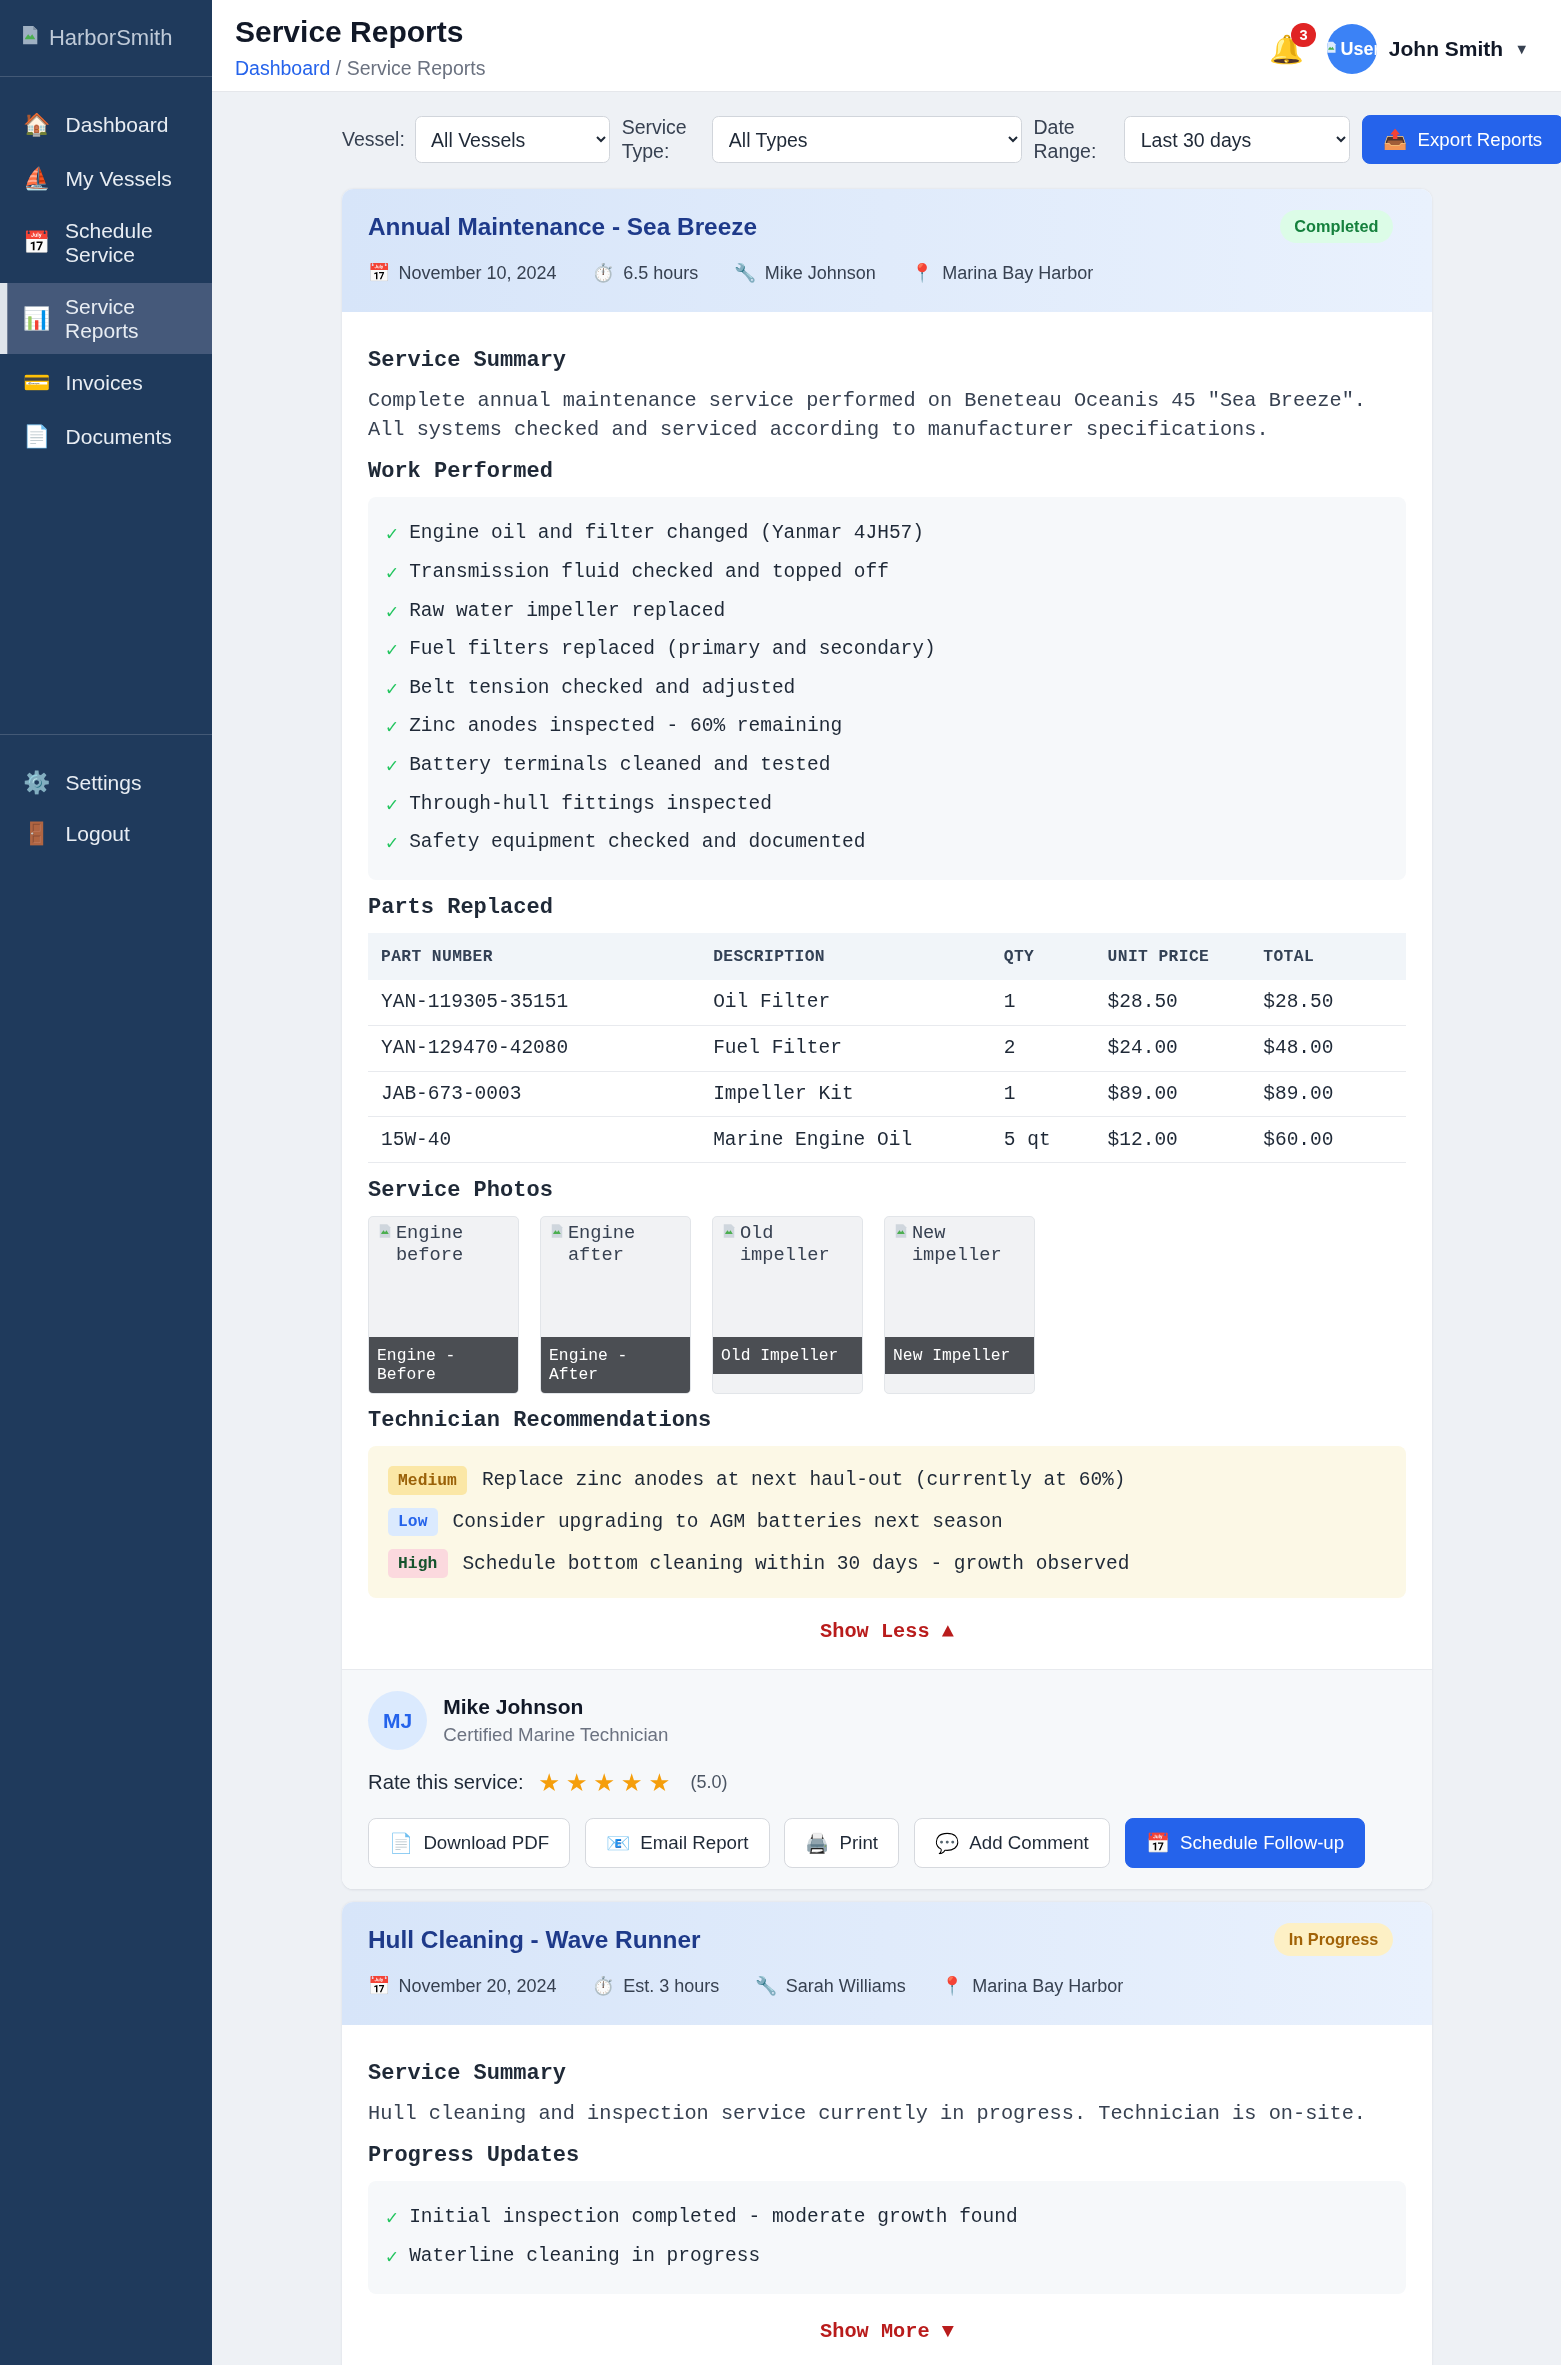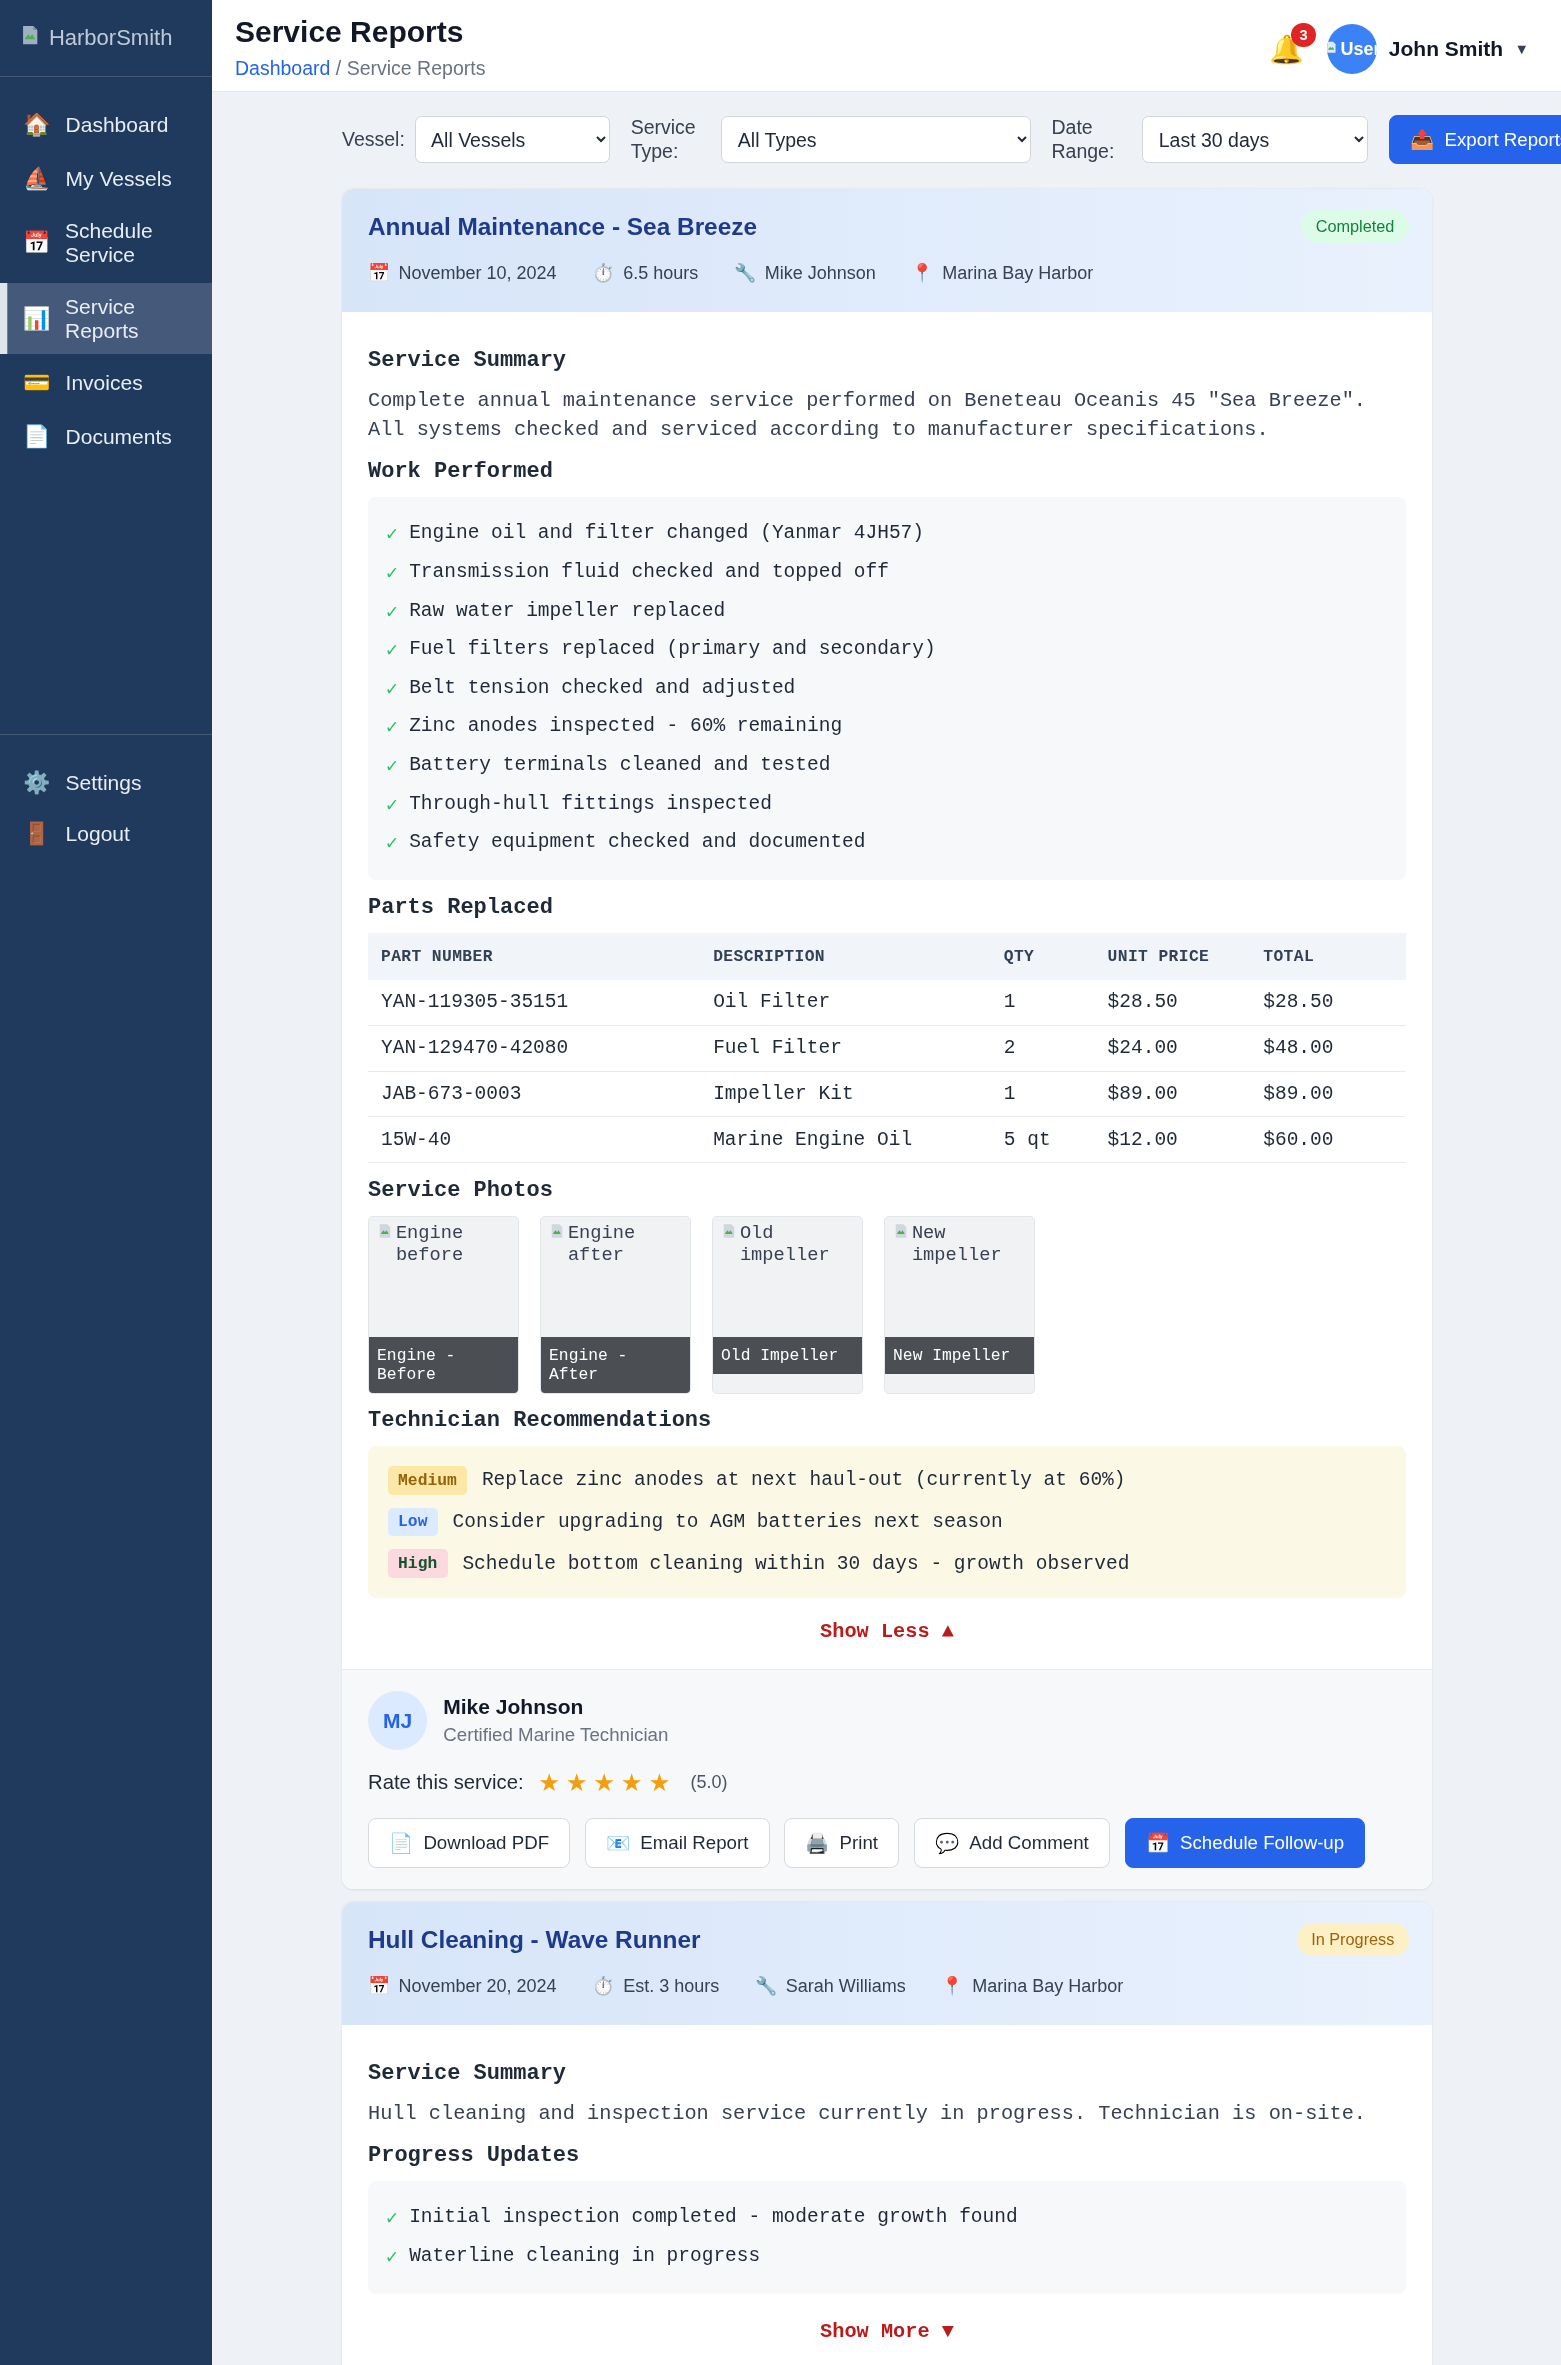--- a/index.html
+++ b/index.html
@@ -49,21 +49,21 @@
     width:50px; height:50px; border-radius:50%; background:#3b82f6; color:#fff;
     overflow:hidden; display:flex; align-items:center; justify-content:center; gap:1.6px;
     font-size:18px; font-weight:bold;
   }
   .user-name { font-size:21px; font-weight:bold; color:#111827; }
   .caret { font-size:14.6px; color:#374151; }
 
   
   .content { width:1090px; margin:0 auto; padding:19.5px 0 33px; }
 
-  .filters { display:flex; align-items:center; gap:21px; margin:3.3px 0 24.4px; }
+  .filters { display:flex; align-items:center; gap:12px; margin:3.3px 0 24.4px; }
   .filter { display:flex; align-items:center; gap:9.8px; }
   .filter-label { font-size:19.5px; color:#374151; line-height:1.2; }
   .filter-label.narrow { max-width:81px; }
   .filter select {
     font-family:"Liberation Sans", sans-serif; font-size:19.5px; color:#1f2937;
     background:#fff; border:0.8px solid #d1d5db; border-radius:6.5px; padding:10.6px 11.4px; cursor:pointer;
   }
   .sel-vessel { width:195px; } .sel-type { width:325px; } .sel-range { width:244px; }
   .btn {
     display:inline-flex; align-items:center; gap:9.8px; background:#fff;
@@ -74,21 +74,21 @@
   .btn .b-ico { font-size:19.5px; }
 
   
   .card { background:#fff; border-radius:11.4px; overflow:hidden; box-shadow:0 0.8px 2.4px rgba(16,24,40,.09); margin-bottom:13px; }
   .card-header {
     position:relative; padding:24.4px 26px 28px;
     background:linear-gradient(90deg,#d7e5f9 0%, #e9f1fd 100%);
   }
   .card-title { margin:0; font-size:24.4px; font-weight:bold; color:#1e3a8a; }
   .badge {
-    position:absolute; top:21px; right:23px; font-size:16.3px; font-weight:normal;
+    position:absolute; top:21px; right:39px; font-size:16.3px; font-weight:bold;
     padding:7.3px 14.6px; border-radius:813px;
   }
   .badge-completed { background:#dcfce7; color:#15803d; }
   .badge-inprogress { background:#fdf0c5; color:#a16207; }
   .meta-row { display:flex; gap:36px; margin-top:21px; font-size:18px; color:#374151; }
   .meta-item { display:flex; align-items:center; gap:8.1px; }
   .meta-item .m-ico { font-size:18px; }
 
   .card-body { padding:21px 26px 8.1px;font-family:Liberation Mono, monospace; }
   .sec-heading { font-size:22px; font-weight:bold; color:#1f2937; margin:14.6px 0 13px; }

